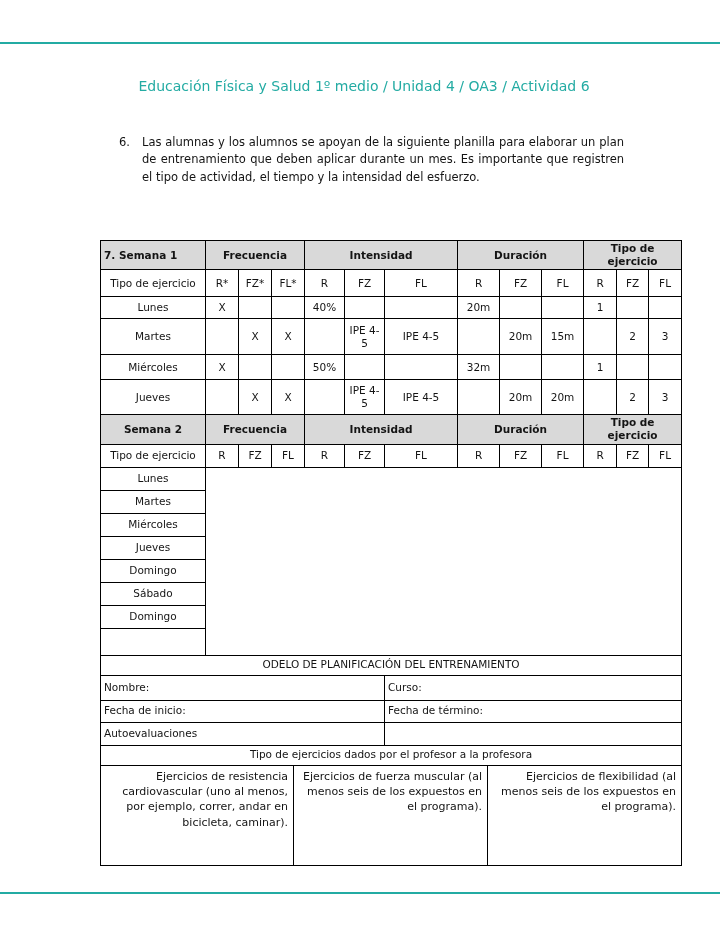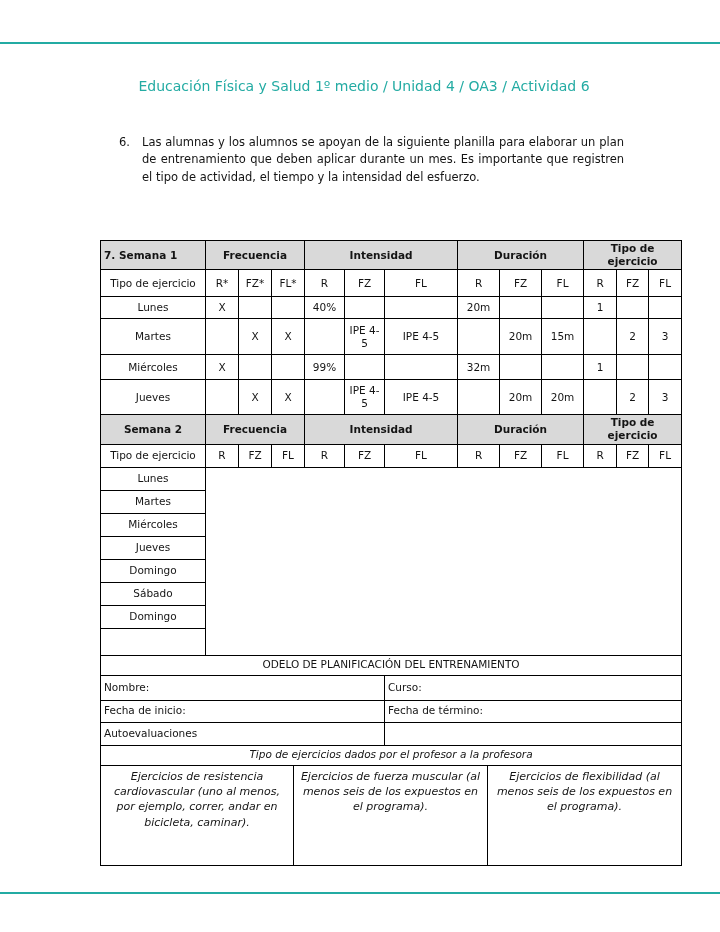--- a/index.html
+++ b/index.html
@@ -21,28 +21,28 @@
     position:absolute; top:134px; left:119px; width:505px;
     font-size:11.5px; line-height:1.5; display:flex;
   }
   .instr-num { flex:0 0 23px; }
   .instr-text { flex:1; text-align:justify; }
   .content { position:absolute; top:240px; left:100px; }
   table {
     border-collapse:collapse; table-layout:fixed; width:581px;
     font-size:10.5px; color:#141414;
   }
-  #bottom-table { margin-top:-1px;font-style:italic; }
+  #bottom-table { margin-top:-1px; }
   td {
     border:1px solid #000; padding:1px 3px; text-align:center;
     vertical-align:middle; line-height:1.25; overflow:hidden; word-wrap:break-word;
   }
   td.hdr { background:#d9d9d9; font-weight:bold; }
   td.left { text-align:left; }
-  td.top-left { text-align:center; vertical-align:top; padding:3px 5px; font-size:11px; line-height:1.4; }
+  td.top-left { text-align:right; vertical-align:top; padding:3px 5px; font-size:11px; line-height:1.4; }
   tr.r-hdr1 { height:24px; }
   tr.r-sub1 { height:27px; }
   tr.r-d1 { height:22px; }
   tr.r-d2 { height:36px; }
   tr.r-d3 { height:25px; }
   tr.r-d4 { height:35px; }
   tr.r-hdr2 { height:22px; }
   tr.r-sub2 { height:23px; }
   tr.r-day { height:23px; }
   tr.r-gap { height:27px; }
@@ -139,21 +139,21 @@
     <td></td>
     <td>2</td>
     <td>3</td>
   </tr>
 
   <tr class="r-d3">
     <td>Miércoles</td>
     <td>X</td>
     <td></td>
     <td></td>
-    <td>99%</td>
+    <td>50%</td>
     <td></td>
     <td></td>
     <td>32m</td>
     <td></td>
     <td></td>
     <td>1</td>
     <td></td>
     <td></td>
   </tr>
 

